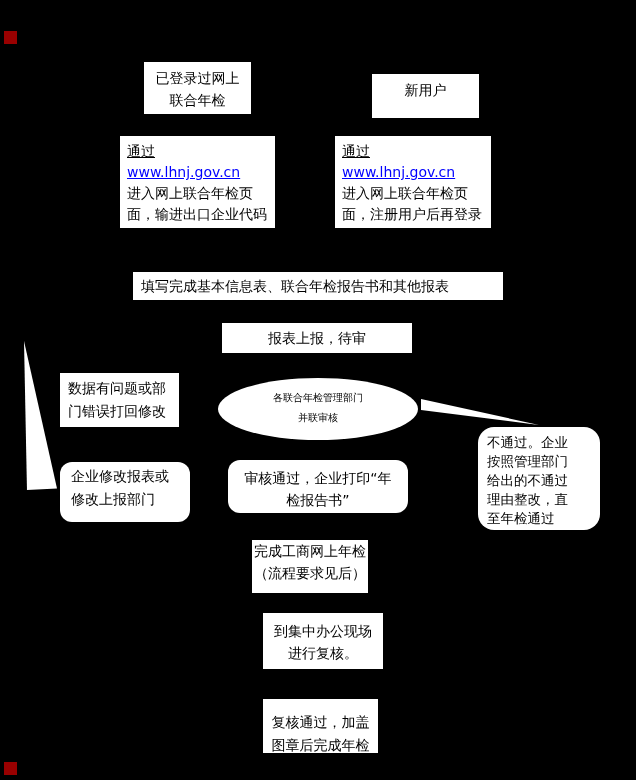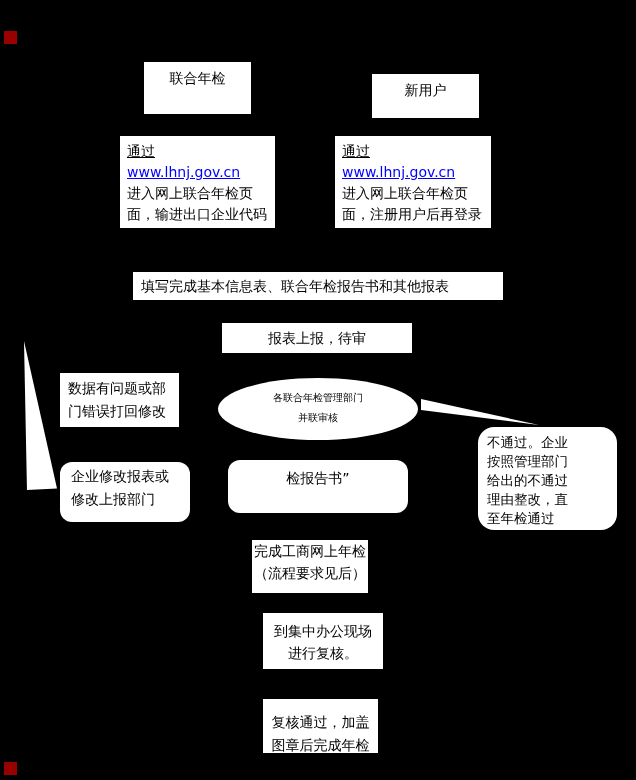--- a/index.html
+++ b/index.html
@@ -22,20 +22,21 @@
 </style>
 </head>
 <body>
 
 <div class="stage">
 
   <div class="marker" style="left:4px;top:31px;"></div>
   <div class="marker" style="left:4px;top:762px;"></div>
 
   <div class="node tc" style="left:144px;top:62px;width:107px;height:52px;padding-top:5px;line-height:22px;">
+    <div>已登录过网上</div>
     <div>联合年检</div>
   </div>
 
   <div class="node tc" style="left:372px;top:74px;width:107px;height:44px;padding-top:6px;">
     <div>新用户</div>
   </div>
 
   <div class="node" style="left:120px;top:136px;width:155px;height:92px;padding:5px 7px;">
     <div><span class="u">通过 </span><span class="link">www.lhnj.gov.cn</span></div>
     <div>进入网上联合年检页</div>
@@ -69,29 +70,30 @@
     <div>修改上报部门</div>
   </div>
 
   <div class="node ellipse tc" style="left:218px;top:378px;width:200px;height:62px;padding-top:10px;font-size:10px;line-height:20px;">
     <div>各联合年检管理部门</div>
     <div>并联审核</div>
   </div>
 
   <div class="shape wedge-right"></div>
 
-  <div class="node rounded-lg" style="left:478px;top:427px;width:139px;height:103px;padding:6px 9px;font-size:13.5px;line-height:19px;">
+  <div class="node rounded-lg" style="left:478px;top:427px;width:122px;height:103px;padding:6px 9px;font-size:13.5px;line-height:19px;">
     <div>不通过。企业</div>
     <div>按照管理部门</div>
     <div>给出的不通过</div>
     <div>理由整改，直</div>
     <div>至年检通过</div>
   </div>
 
   <div class="node rounded tc" style="left:228px;top:460px;width:180px;height:53px;padding-top:7px;line-height:22px;">
+    <div>审核通过，企业打印“年</div>
     <div>检报告书”</div>
   </div>
 
   <div class="node tc" style="left:252px;top:540px;width:116px;height:53px;line-height:22px;">
     <div>完成工商网上年检</div>
     <div>（流程要求见后）</div>
   </div>
 
   <div class="node tc" style="left:263px;top:613px;width:120px;height:56px;padding-top:7px;line-height:22px;">
     <div>到集中办公现场</div>

